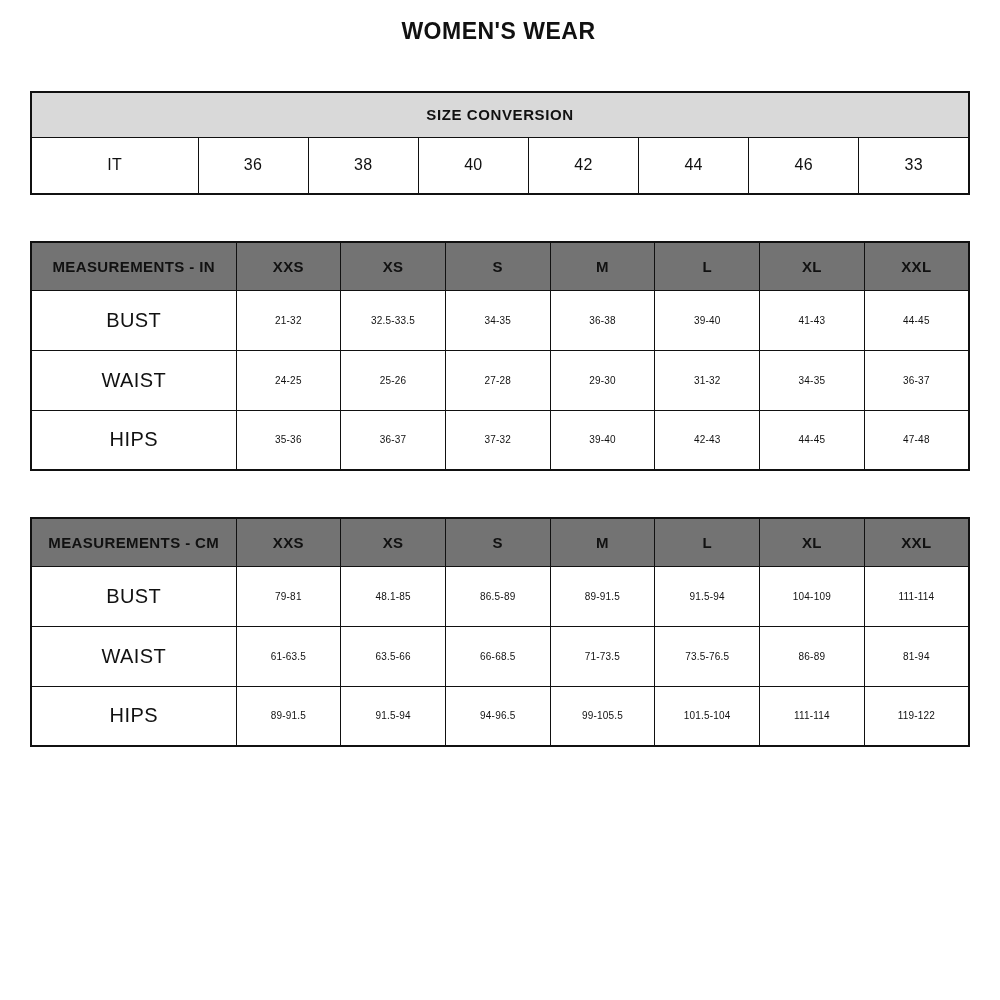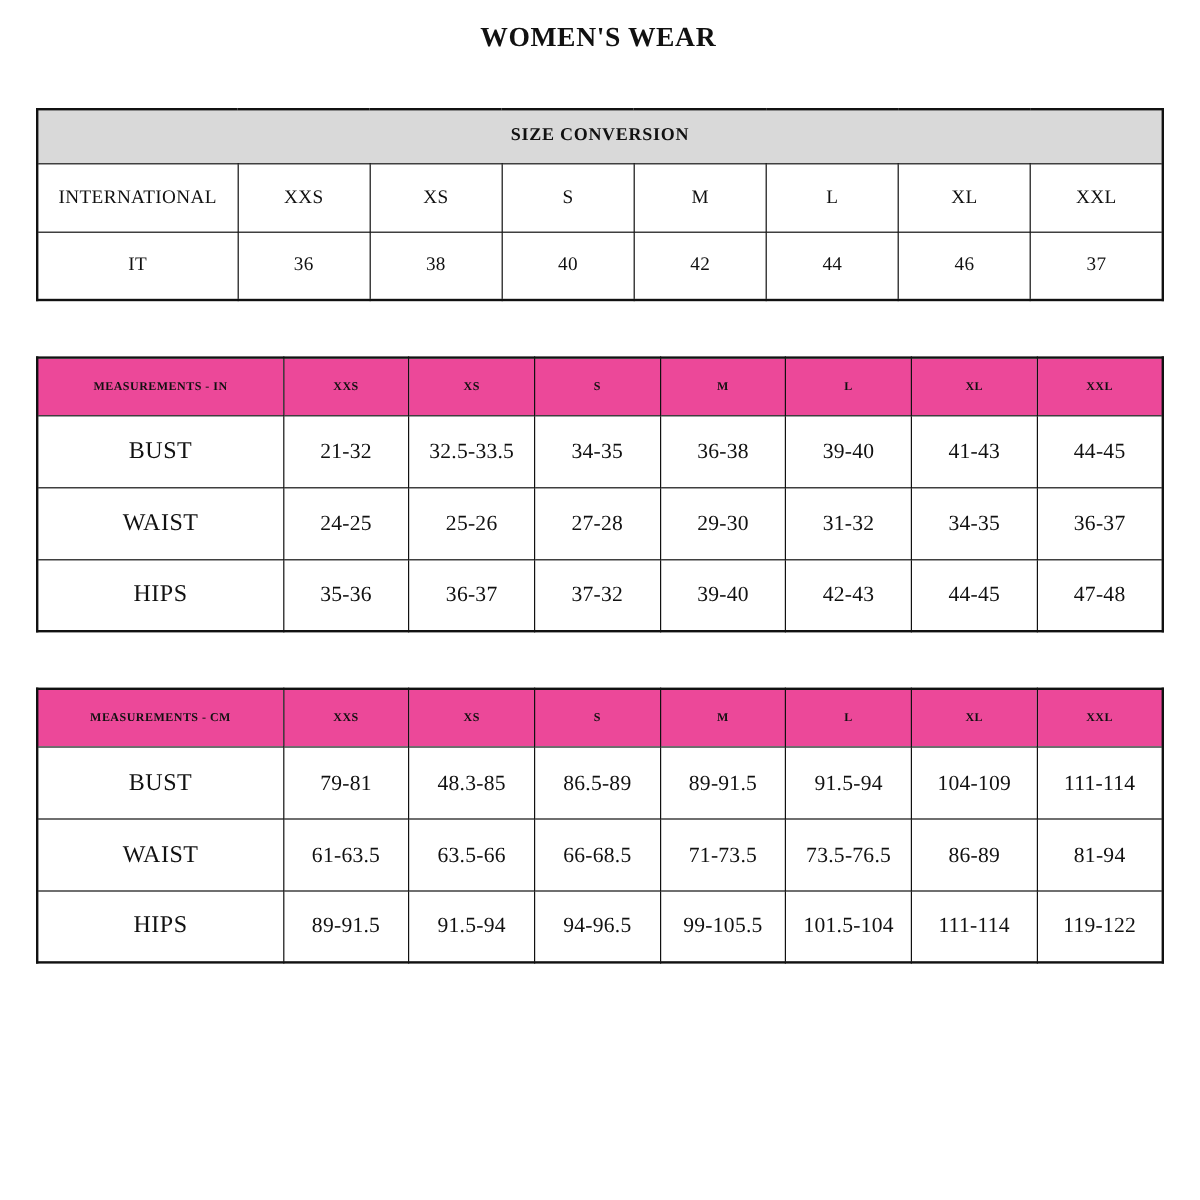--- a/index.html
+++ b/index.html
@@ -5,21 +5,21 @@
   * { box-sizing: border-box; }
   html, body { margin: 0; padding: 0; }
   body {
     width: 1000px;
     height: 1000px;
     background: #ffffff;
     font-family: "Liberation Sans", "DejaVu Sans", sans-serif;
     color: #111111;
     overflow: hidden;
   }
-  .sheet { width: 1000px; height: 1000px; padding: 12px 33px 0 30px; font-family: Liberation Serif, serif; }
+  .sheet { width: 1000px; height: 1000px; padding: 12px 33px 0 30px; }
   .page-title {
     text-align: center;
     font-size: 23px;
     font-weight: 700;
     letter-spacing: 0.5px;
     margin: 6px 0 14px 0;
   }
   table {
     width: 940px;
     border-collapse: collapse;
@@ -44,27 +44,27 @@
     font-size: 15px;
     font-weight: 700;
     letter-spacing: 0.6px;
   }
   .t1 td { height: 57px; font-size: 16px; letter-spacing: 0.3px; }
   .t1 col.label-col { width: 167px; }
   
   .tm { margin-bottom: 10px; }
   .tm col.label-col { width: 205px; }
   .tm thead td {
-    background: #ec4899;
+    background: #737373;
     height: 48px;
-    font-size: 10px;
+    font-size: 15px;
     font-weight: 700;
     letter-spacing: 0.4px;
   }
-  .tm tbody td { height: 60px; font-size: 18px; letter-spacing: 0.2px; }
+  .tm tbody td { height: 60px; font-size: 10px; letter-spacing: 0.2px; }
   .tm tbody td.row-label { font-size: 20px; letter-spacing: 0.4px; }
 </style>
 </head>
 <body>
 
 <div class="sheet">
 
   <div class="page-title">WOMEN'S WEAR</div>
 
   <table class="t1">
@@ -77,39 +77,29 @@
         <col>
         <col>
         <col>
     </colgroup>
     <thead>
       <tr class="band">
         <th colspan="8">SIZE CONVERSION</th>
       </tr>
     </thead>
     <tbody>
-      <tr>
-        <td>INTERNATIONAL</td>
-        <td>XXS</td>
-        <td>XS</td>
-        <td>S</td>
-        <td>M</td>
-        <td>L</td>
-        <td>XL</td>
-        <td>XXL</td>
-      </tr>
       <tr>
         <td>IT</td>
         <td>36</td>
         <td>38</td>
         <td>40</td>
         <td>42</td>
         <td>44</td>
         <td>46</td>
-        <td>37</td>
+        <td>33</td>
       </tr>
     </tbody>
   </table>
 
   <table class="tm">
     <colgroup>
       <col class="label-col">
         <col>
         <col>
         <col>
@@ -184,21 +174,21 @@
         <td>M</td>
         <td>L</td>
         <td>XL</td>
         <td>XXL</td>
       </tr>
     </thead>
     <tbody>
       <tr>
         <td class="row-label">BUST</td>
         <td>79-81</td>
-        <td>48.3-85</td>
+        <td>48.1-85</td>
         <td>86.5-89</td>
         <td>89-91.5</td>
         <td>91.5-94</td>
         <td>104-109</td>
         <td>111-114</td>
       </tr>
       <tr>
         <td class="row-label">WAIST</td>
         <td>61-63.5</td>
         <td>63.5-66</td>

